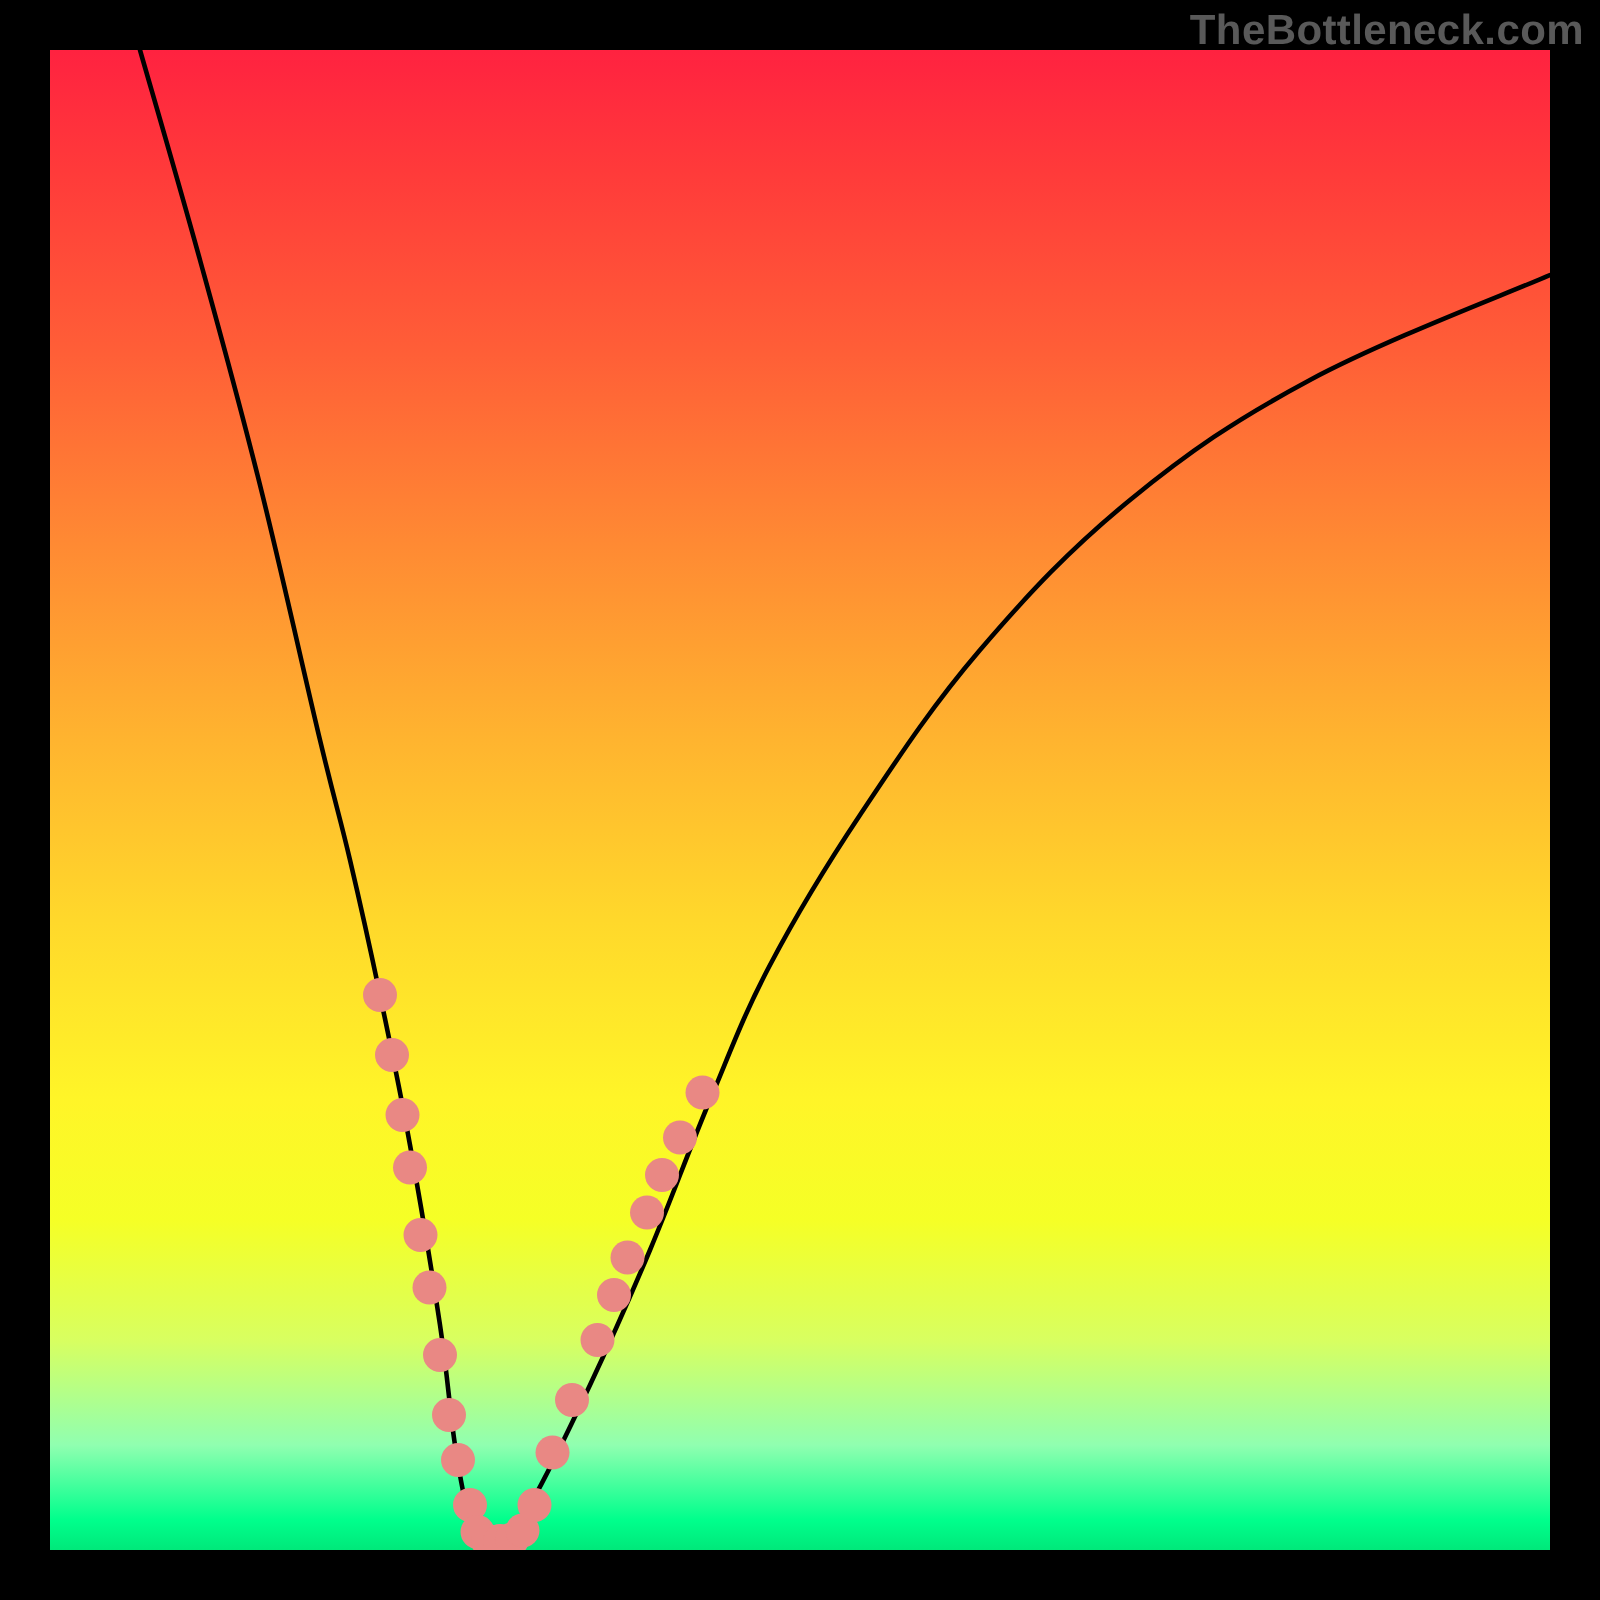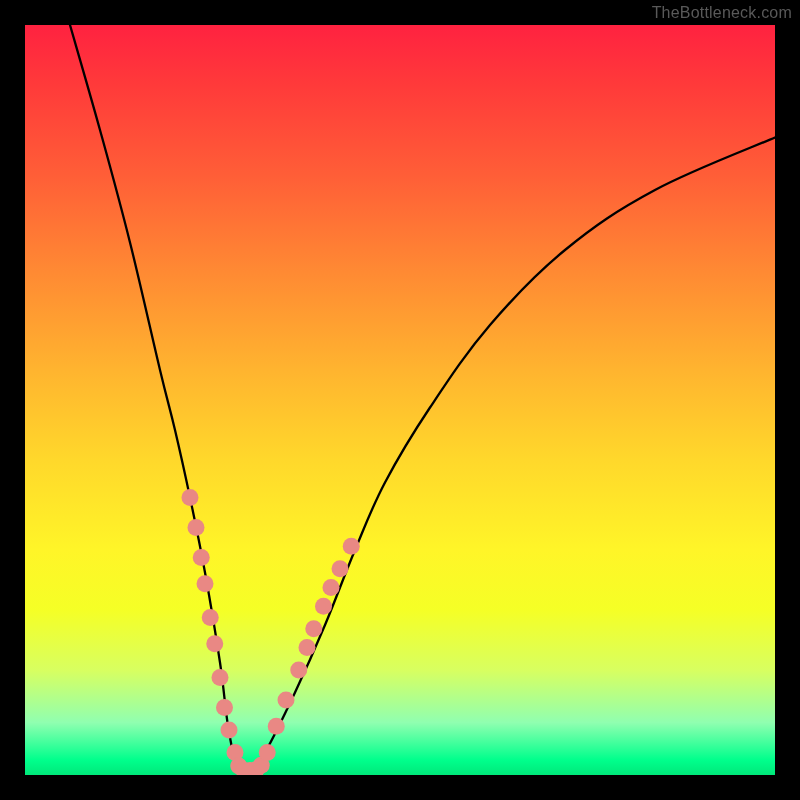--- a/index.html
+++ b/index.html
@@ -39,22 +39,22 @@
       #90ffb0 93%,
       #00ff8c 98%,
       #00e87a 100%
     );
   }
   .watermark {
     position: absolute;
     top: 4px;
     right: 8px;
     color: #595959;
-    font-size: 16px;
-    font-weight: 400;
+    font-size: 21px;
+    font-weight: 700;
     letter-spacing: 0.2px;
     z-index: 5;
   }
   svg.curve-layer {
     position: absolute;
     left: 0;
     top: 0;
     width: 100%;
     height: 100%;
     z-index: 3;

